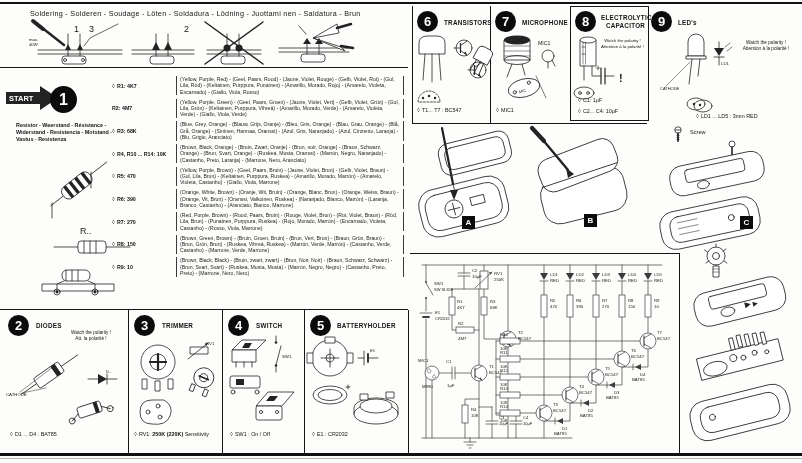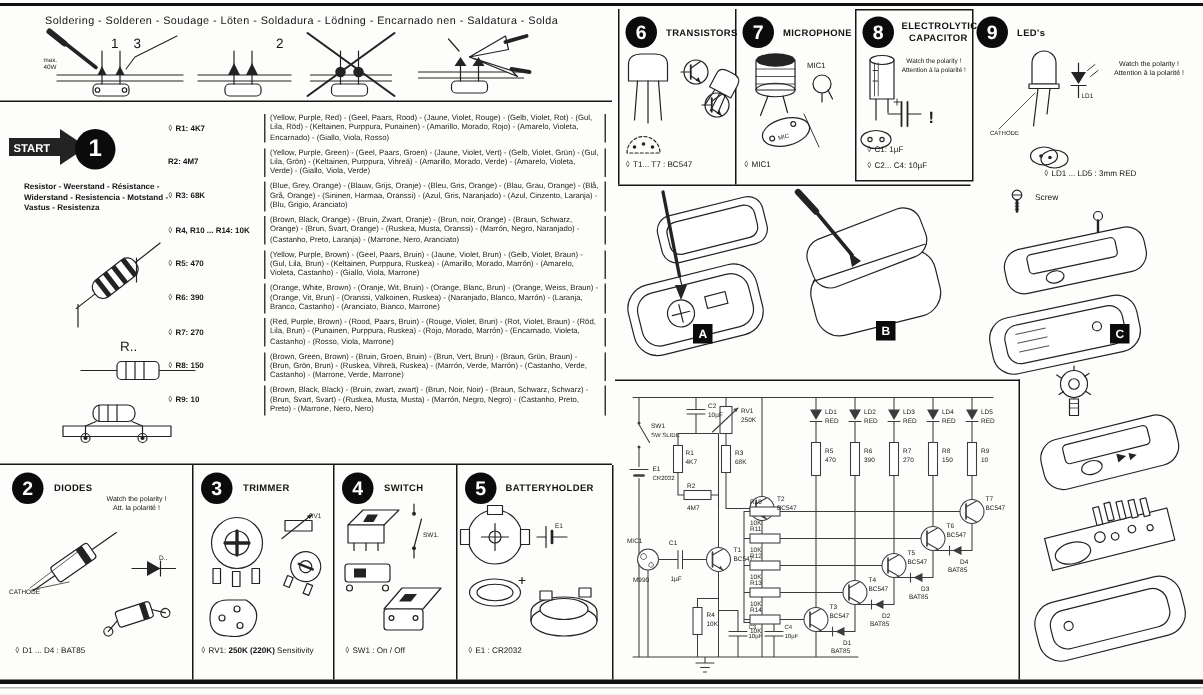--- a/index.html
+++ b/index.html
@@ -49,21 +49,21 @@
   <div class="vl" style="left:222px;top:310px;height:143px"></div>
   <div class="vl" style="left:304px;top:310px;height:143px"></div>
   <div class="vl" style="left:408px;top:310px;height:143px"></div>
   <div class="vl" style="left:412px;top:6px;height:117px"></div>
   <div class="vl" style="left:490px;top:6px;height:117px"></div>
   <div class="ab" style="left:570px;top:6px;width:77px;height:113px;border:1px solid #161616"></div>
   <div class="hl" style="left:412px;top:123px;width:235px"></div>
   <div class="hl" style="left:410px;top:253px;width:270px"></div>
   <div class="vl" style="left:679px;top:253px;height:200px"></div>
 
-  <div class="title-sold">Soldering - Solderen - Soudage - Löten - Soldadura - Lödning - Encarnado nen - Saldatura - Solda</div>
+  <div class="title-sold">Soldering - Solderen - Soudage - Löten - Soldadura - Lödning - Juottami nen - Saldatura - Brun</div>
   <svg style="left:30px;top:20px" width="100" height="46" viewBox="0 0 100 46">
     <line x1="8" y1="30" x2="92" y2="30" class="s"></line>
       <line x1="8" y1="34" x2="92" y2="34" class="s"></line>
     <rect x="32" y="36" width="24" height="8" rx="3" class="w"></rect>
       <circle cx="35" cy="40" r="1.5" class="s"></circle>
       <circle cx="53" cy="40" r="1.5" class="s"></circle>
     <line x1="38" y1="14" x2="38" y2="36" class="s"></line>
       <line x1="50" y1="14" x2="50" y2="36" class="s"></line>
     <path d="M35,30 L38,24 L41,30 Z" class="f"></path>
       <path d="M47,30 L50,24 L53,30 Z" class="f"></path>

